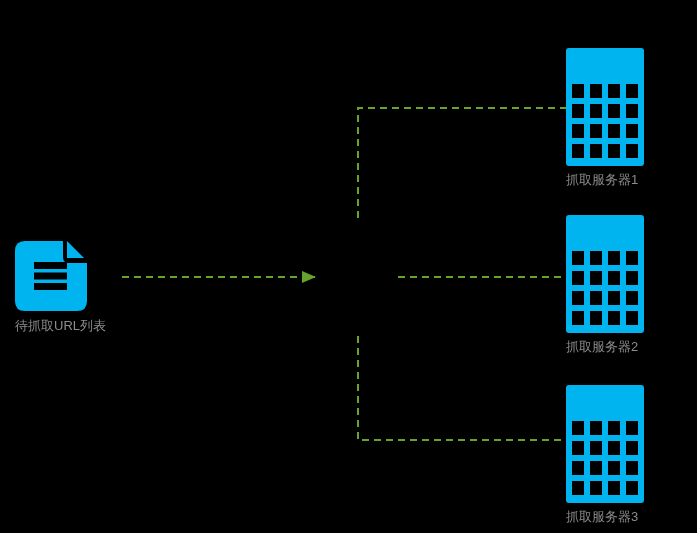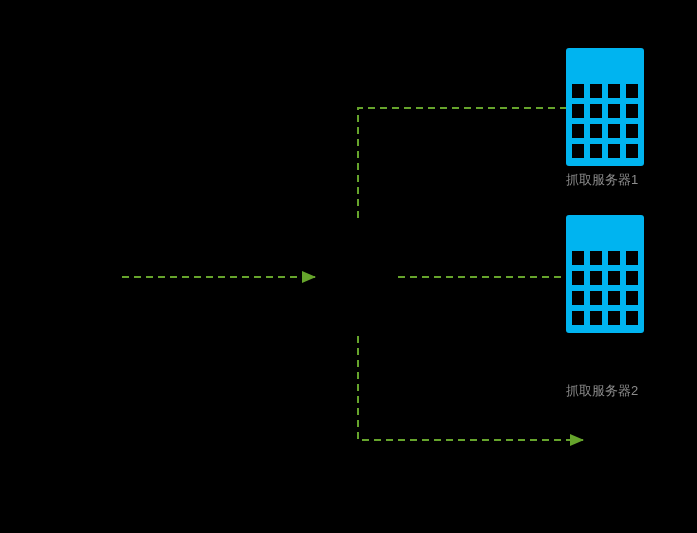--- a/index.html
+++ b/index.html
@@ -20,21 +20,21 @@
   .wires{position:absolute;left:0;top:0;width:697px;height:533px;pointer-events:none;}
   .wire{fill:none;stroke:var(--connector);stroke-width:2;stroke-dasharray:7 5;}
   .arrowhead{fill:var(--connector);}
   
   .node{position:absolute;display:flex;flex-direction:column;align-items:flex-start;}
   .node-label{margin-top:6px;font-size:13px;line-height:15px;color:var(--label);white-space:nowrap;}
   #node-url-list{left:15px;top:241px;width:140px;}
   #node-url-list .node-label{margin-top:7px;}
   #node-url-server{left:298px;top:218px;width:120px;}
   #node-crawler-1{left:566px;top:48px;width:120px;}
-  #node-crawler-2{left:566px;top:215px;width:120px;gap:44px;}
+  #node-crawler-2{left:566px;top:215px;width:120px;}
   #node-crawler-3{left:566px;top:385px;width:120px;}
   
   .server-icon{
     width:78px;height:118px;
     background:var(--node);
     border-radius:3px;
     box-sizing:border-box;
     padding:36px 6px 8px;
   }
   .server-grid{
@@ -60,20 +60,32 @@
       <marker id="arrow" viewBox="0 0 14 12" refX="13" refY="6" markerWidth="14" markerHeight="12" markerUnits="userSpaceOnUse" orient="auto">
         <path d="M0,0 L14,6 L0,12 Z" class="arrowhead"></path>
       </marker>
     </defs>
     <path class="wire" d="M122,277 H315" marker-end="url(#arrow)"></path>
     <path class="wire" d="M358,218 V108 H583" marker-end="url(#arrow)"></path>
     <path class="wire" d="M398,277 H583" marker-end="url(#arrow)"></path>
     <path class="wire" d="M358,336 V440 H583" marker-end="url(#arrow)"></path>
   </svg>
 
+  <div class="node" id="node-url-list">
+    <svg class="doc-icon" viewBox="0 0 72 70">
+      <path class="doc-fill" d="M10,0 H48 V16 Q48,22 54,22 H72 V60 Q72,70 62,70 H10 Q0,70 0,60 V10 Q0,0 10,0 Z"></path>
+      <path class="doc-fill" d="M52,0 L69,17 L52,17 Z"></path>
+      <g>
+        <rect class="doc-line" x="19" y="21" width="33" height="7"></rect>
+        <rect class="doc-line" x="19" y="31.5" width="33" height="7"></rect>
+        <rect class="doc-line" x="19" y="42" width="33" height="7"></rect>
+      </g>
+    </svg>
+    <div class="node-label">待抓取URL列表</div>
+  </div>
 
 
   <div class="node" id="node-crawler-1">
     <div class="server-icon">
       <div class="server-grid">
           <div class="cell"></div>
           <div class="cell"></div>
           <div class="cell"></div>
           <div class="cell"></div>
           <div class="cell"></div>
@@ -110,14 +122,37 @@
           <div class="cell"></div>
           <div class="cell"></div>
           <div class="cell"></div>
           <div class="cell"></div>
           <div class="cell"></div>
         </div>
     </div>
     <div class="node-label">抓取服务器2</div>
   </div>
 
+  <div class="node" id="node-crawler-3">
+    <div class="server-icon">
+      <div class="server-grid">
+          <div class="cell"></div>
+          <div class="cell"></div>
+          <div class="cell"></div>
+          <div class="cell"></div>
+          <div class="cell"></div>
+          <div class="cell"></div>
+          <div class="cell"></div>
+          <div class="cell"></div>
+          <div class="cell"></div>
+          <div class="cell"></div>
+          <div class="cell"></div>
+          <div class="cell"></div>
+          <div class="cell"></div>
+          <div class="cell"></div>
+          <div class="cell"></div>
+          <div class="cell"></div>
+        </div>
+    </div>
+    <div class="node-label">抓取服务器3</div>
+  </div>
 
 </div>
 
 </body></html>

